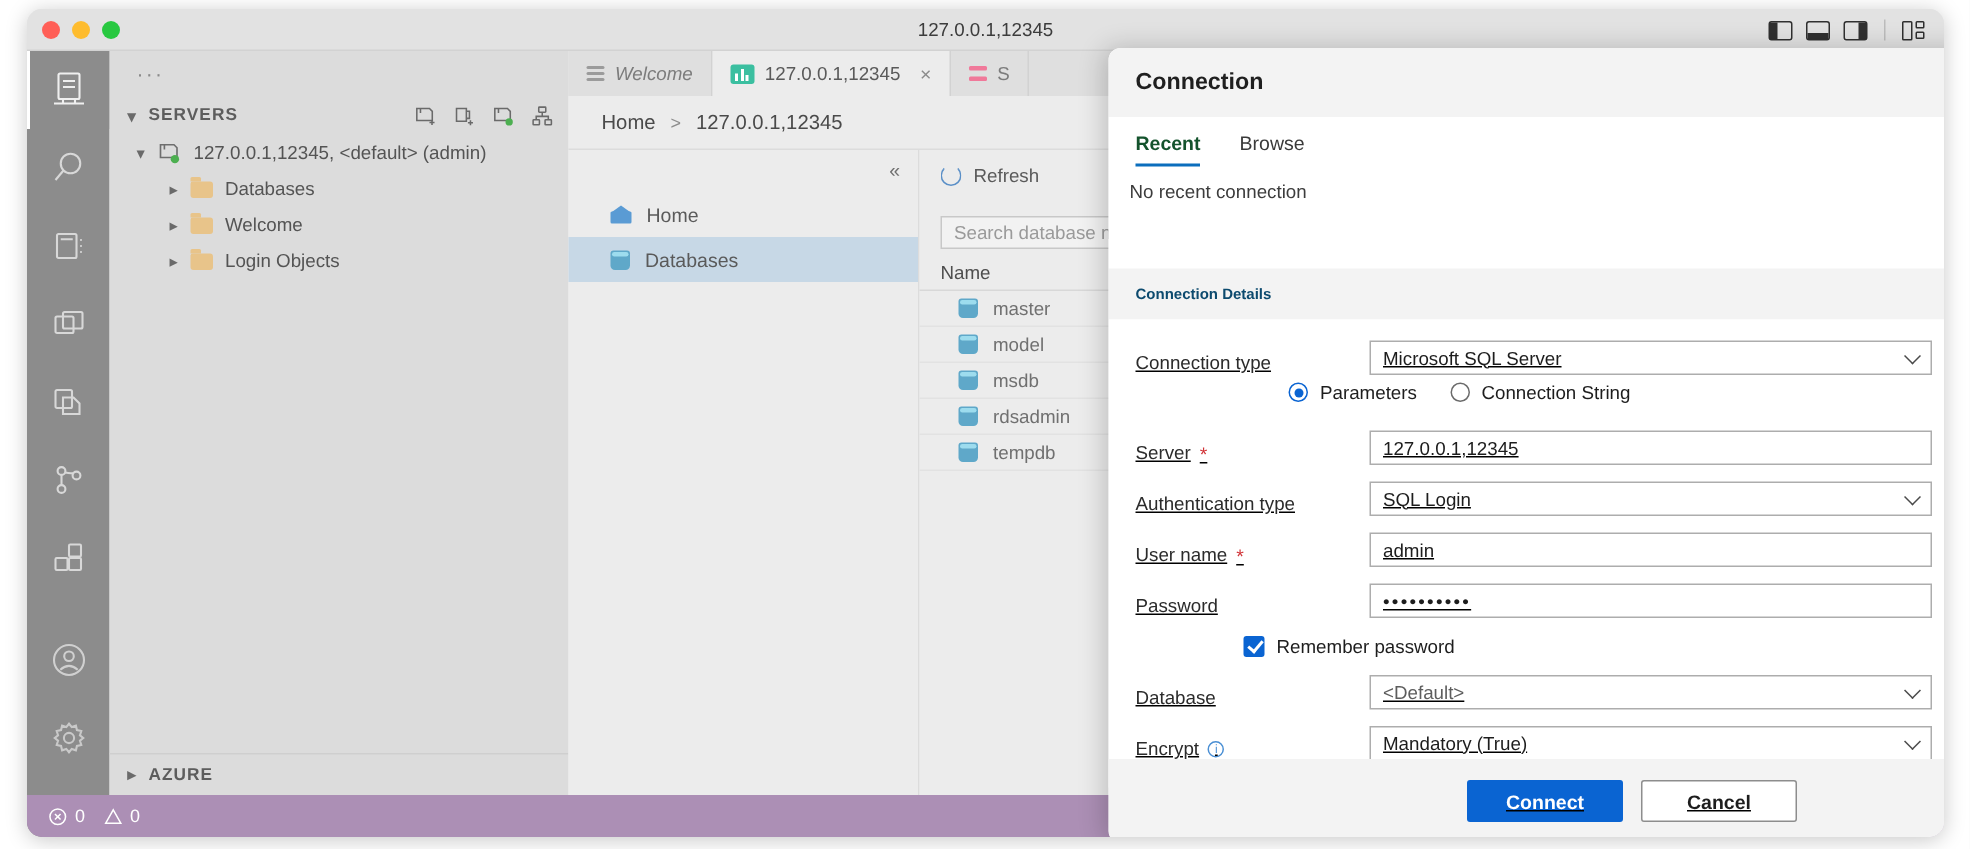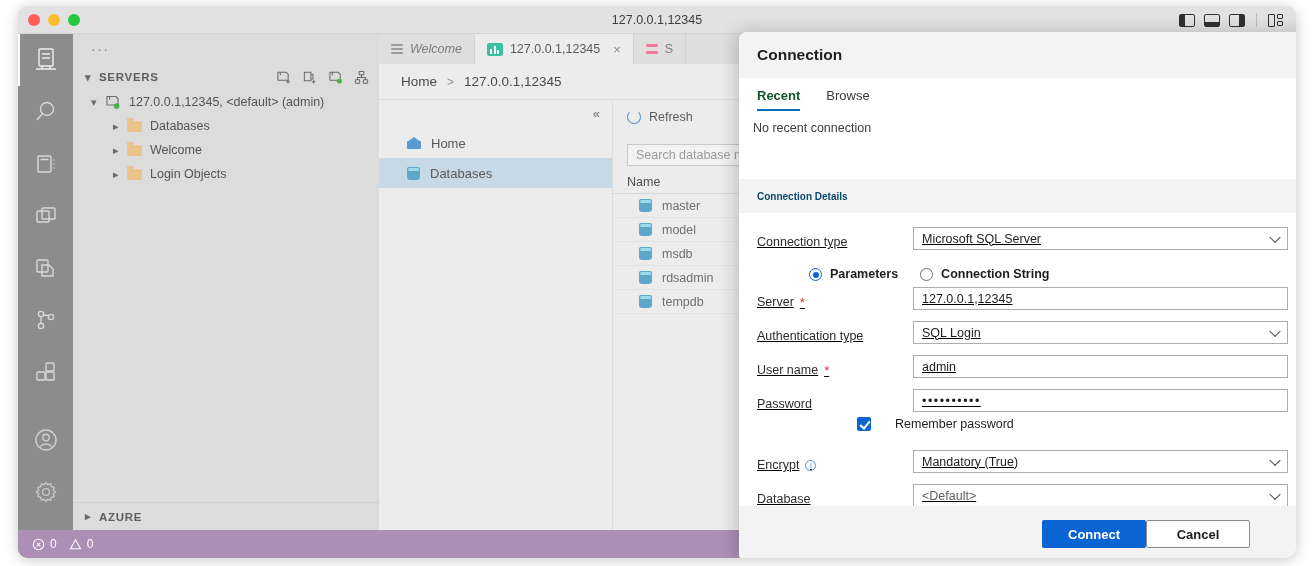--- a/index.html
+++ b/index.html
@@ -208,40 +208,40 @@
   .finput.placeholderish { color:#5d5d5d; }
   .finput .caret {
     position:absolute; right:8px; top:50%; width:8px; height:8px;
     border-right:1.6px solid #4a4a4a; border-bottom:1.6px solid #4a4a4a;
     transform:translateY(-70%) rotate(45deg);
   }
   .info-ico {
     width:11px; height:11px; border:1.2px solid #4a8fd4; border-radius:50%;
     color:#4a8fd4; font-size:8px; line-height:9px; text-align:center; flex:none;
   }
-  .radio-row { display:flex; align-items:flex-end; gap:8px; padding-left:70px; height:26px;font-weight:bold; }
+  .radio-row { display:flex; align-items:flex-start; gap:8px; padding-left:120px; height:26px; }
   .radio { width:13px; height:13px; border:1.5px solid #6b6b6b; border-radius:50%; position:relative; flex:none; }
   .radio.checked { border-color:#0a64d2; }
   .radio.checked::after {
     content:""; position:absolute; left:2.5px; top:2.5px; width:6px; height:6px;
     border-radius:50%; background:#0a64d2;
   }
   .radio-label { font-size:12.5px; color:#1d1d1d; }
-  .check-row { display:flex; align-items:flex-start; gap:24px; padding-left:118px; height:27px; }
+  .check-row { display:flex; align-items:center; gap:8px; padding-left:90px; height:27px; }
   .checkbox {
     width:14px; height:14px; background:#0a64d2; border-radius:2px; position:relative; flex:none;
   }
   .checkbox::after {
     content:""; position:absolute; left:4.5px; top:1.5px; width:4px; height:8px;
     border-right:2px solid #fff; border-bottom:2px solid #fff; transform:rotate(40deg);
   }
   .modal-footer {
     position:absolute; left:0; bottom:0; width:100%; height:56px;
     background:#f3f3f3; display:flex; align-items:center; justify-content:flex-end;
-    padding-right:64px;
+    gap:12px; padding-right:116px;text-decoration:underline;
   }
   .btn { height:28px; min-width:104px; font-size:13px; font-weight:bold;
          display:flex; align-items:center; justify-content:center; border-radius:2px; }
   .btn.primary { background:#0a64d2; color:#ffffff; }
   .btn.secondary { background:#ffffff; color:#1d1d1d; border:1px solid #8d8d8d; }
   svg { display:block; }
 </style>
 </head>
 <body>
 
@@ -601,39 +601,39 @@
           <span style="letter-spacing:1.5px;">••••••••••</span>
         </span>
       </div>
 
       <div class="check-row">
         <span class="checkbox"></span>
         <span class="radio-label">Remember password</span>
       </div>
 
       <div class="frow">
-        <span class="flabel">
-          <span>Encrypt</span>
-          <span class="info-ico">i</span>
-        </span>
-        <span class="finput">
-          <span>Mandatory (True)</span>
-          <span class="caret"></span>
-        </span>
-      </div>
-
-      <div class="frow">
         <span class="flabel">Database</span>
         <span class="finput placeholderish">
           <span>&lt;Default&gt;</span>
           <span class="caret"></span>
         </span>
       </div>
 
       <div class="frow">
+        <span class="flabel">
+          <span>Encrypt</span>
+          <span class="info-ico">i</span>
+        </span>
+        <span class="finput">
+          <span>Mandatory (True)</span>
+          <span class="caret"></span>
+        </span>
+      </div>
+
+      <div class="frow">
         <span class="flabel" style="justify-content:space-between;padding-right:8px;">
           <span style="width:92px;">Trust server certificate</span>
           <span class="info-ico">i</span>
         </span>
         <span class="finput">
           <span>True</span>
           <span class="caret"></span>
         </span>
       </div>
 

